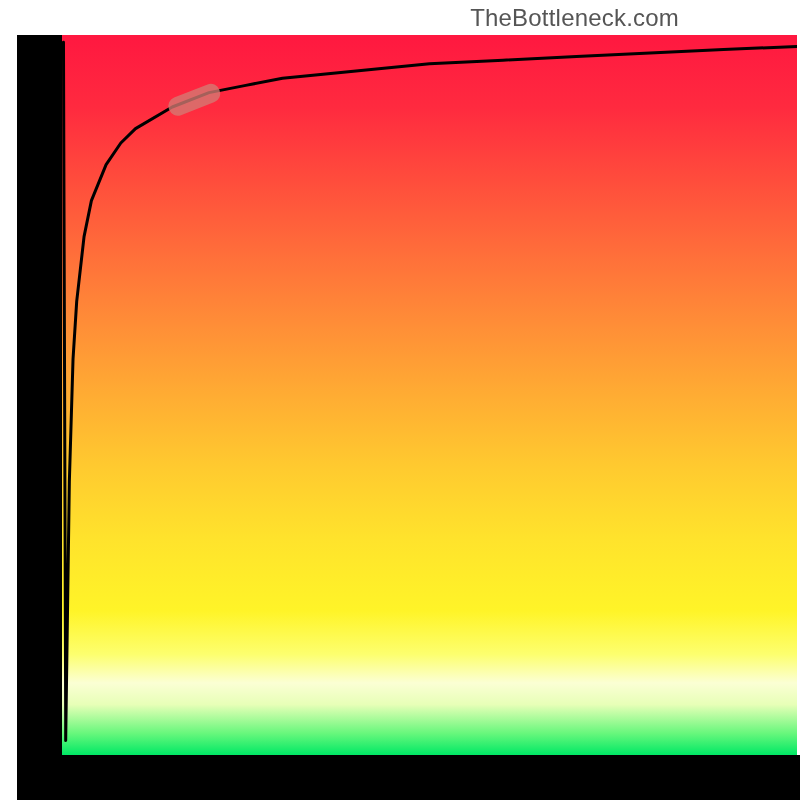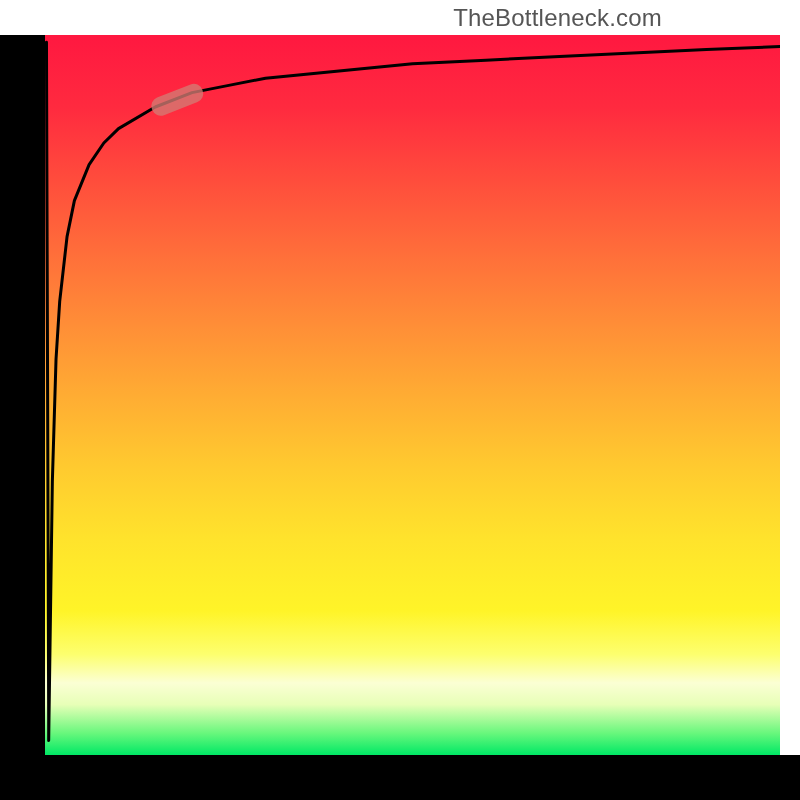--- a/index.html
+++ b/index.html
@@ -7,20 +7,21 @@
     padding: 0;
     width: 800px;
     height: 800px;
     font-family: Arial, Helvetica, sans-serif;
     background: #ffffff;
   }
   .chart-wrap {
     position: relative;
     width: 676px;
     height: 800px;
+    margin-left: 17px;
   }
   .watermark {
     position: absolute;
     top: 4px;
     right: 14px;
     color: #555;
     font-size: 24px;
     font-weight: 400;
     letter-spacing: 0.2px;
     z-index: 5;

